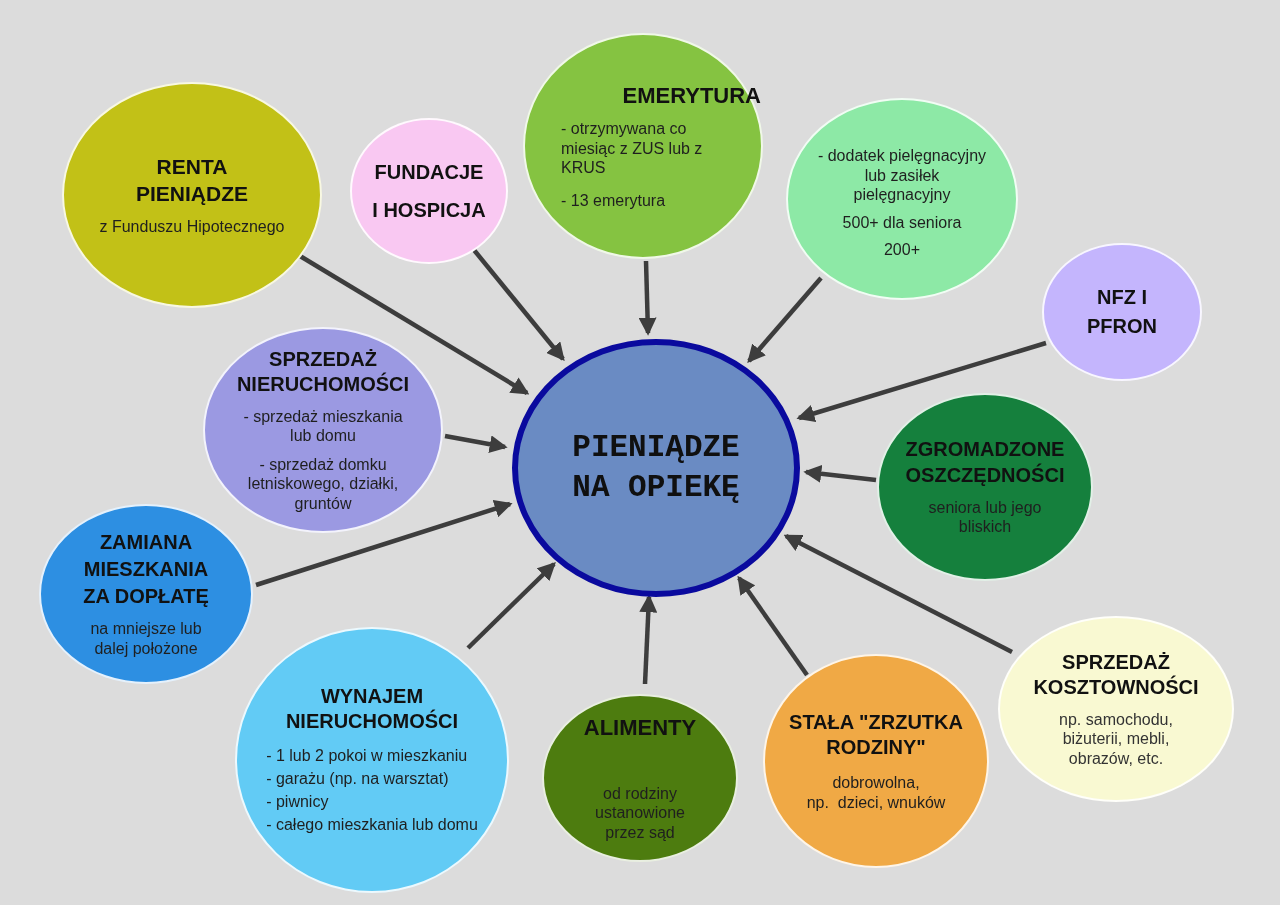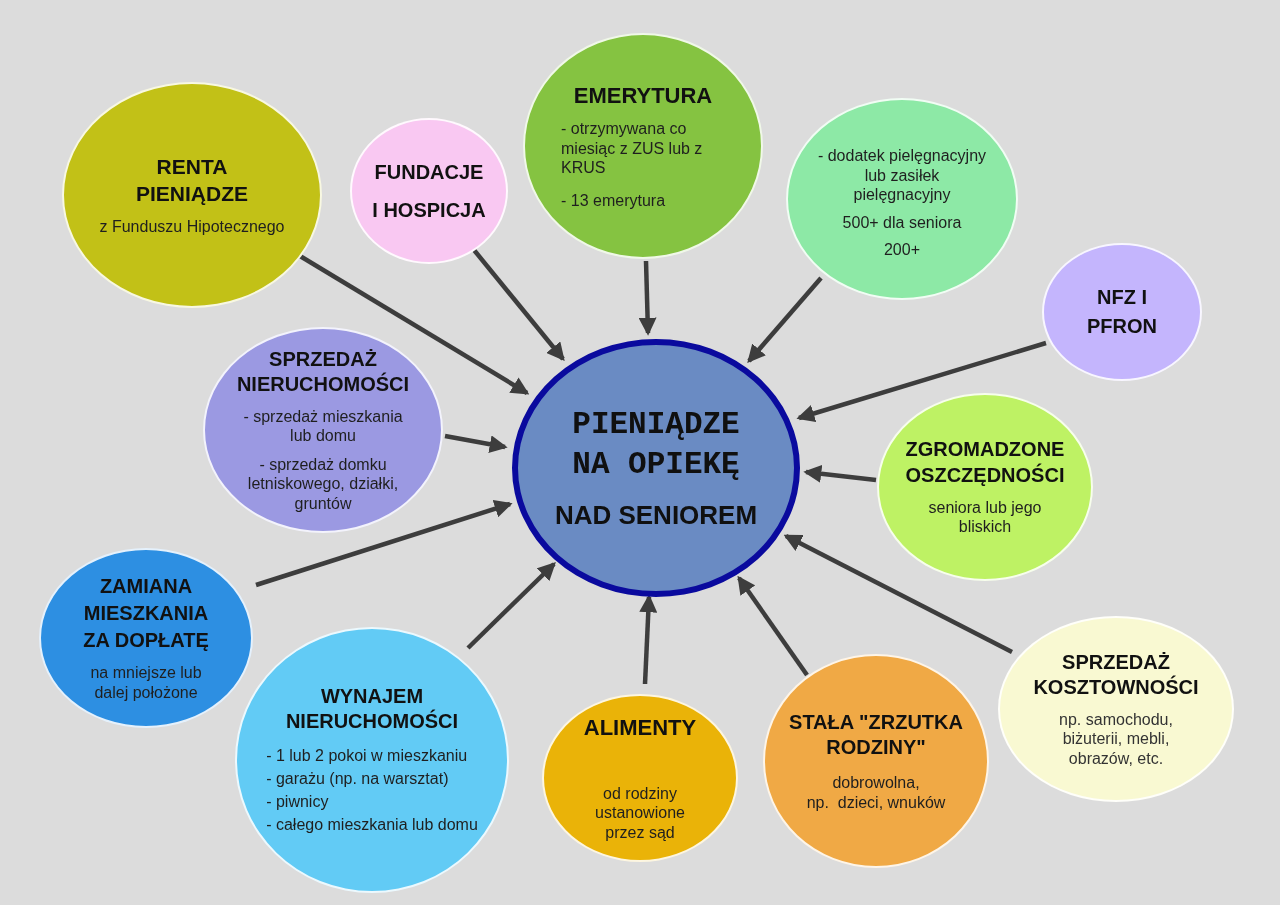--- a/index.html
+++ b/index.html
@@ -16,38 +16,38 @@
   .node .title{font-weight:bold;white-space:pre-wrap;line-height:1.28;font-size:20px;color:#111;}
   .node .para{white-space:pre-wrap;font-size:16px;line-height:1.22;margin-top:9px;color:#1f1f1f;}
   
   .n-center{left:512px;top:339px;width:288px;height:258px;border-width:6px;border-style:solid;}
   .n-center .center-title{font-weight:bold;font-size:31px;line-height:1.28;white-space:pre-wrap;color:#101010;font-family:Liberation Mono, monospace;}
   .n-center .center-sub{font-weight:bold;font-size:26px;margin-top:16px;color:#101010;}
   .n-renta{left:62px;top:82px;width:260px;height:226px;}
   .n-renta .title{font-size:21px;}
   .n-fundacje{left:350px;top:118px;width:158px;height:146px;}
   .n-fundacje .title{line-height:1.9;}
-  .n-emerytura{left:523px;top:33px;width:240px;height:226px;}
+  .n-emerytura{left:523px;top:33px;width:240px;height:226px;align-items:flex-end;}
   .n-emerytura .title{font-size:22px;}
   .n-emerytura .para{align-self:flex-start;margin-left:36px;text-align:left;}
   .n-emerytura .para.p2{margin-top:13px;}
   .n-swiadczenia{left:786px;top:98px;width:232px;height:202px;}
   .n-swiadczenia .para{margin-top:8px;}
   .n-nfz{left:1042px;top:243px;width:160px;height:138px;}
   .n-nfz .title{line-height:1.45;}
   .n-zgromadzone{left:877px;top:393px;width:216px;height:188px;}
   .n-kosztownosci{left:998px;top:616px;width:236px;height:186px;}
   .n-kosztownosci .para{color:#333;}
   .n-zrzutka{left:763px;top:654px;width:226px;height:214px;}
   .n-zrzutka .para{margin-top:12px;}
   .n-alimenty{left:542px;top:694px;width:196px;height:168px;}
   .n-alimenty .title{font-size:22px;}
   .n-wynajem{left:235px;top:627px;width:274px;height:266px;}
   .n-wynajem .para{text-align:left;line-height:1.45;}
-  .n-zamiana{left:39px;top:548px;width:214px;height:180px;}
+  .n-zamiana{left:39px;top:504px;width:214px;height:180px;}
   .n-zamiana .title{line-height:1.35;}
   .n-sprzedaz{left:203px;top:327px;width:240px;height:206px;}
 </style>
 </head>
 <body>
 
 <div class="canvas" style="background-color: rgb(220, 220, 220);">
 
   <svg class="arrows" viewBox="0 0 1280 905" style="color: rgb(61, 61, 61);">
     <defs>
@@ -96,21 +96,21 @@
 pielęgnacyjny</div>
     <div class="para">500+ dla seniora</div>
     <div class="para">200+</div>
   </div>
 
   <div class="node n-nfz" style="background-color: #c4b5fd;">
     <div class="title">NFZ I
 PFRON</div>
   </div>
 
-  <div class="node n-zgromadzone" style="background-color: #bef264;">
+  <div class="node n-zgromadzone" style="background-color: #15803d;">
     <div class="title">ZGROMADZONE
 OSZCZĘDNOŚCI</div>
     <div class="para">seniora lub jego
 bliskich</div>
   </div>
 
   <div class="node n-sprzedaz" style="background-color: rgb(155, 153, 226);">
     <div class="title">SPRZEDAŻ
 NIERUCHOMOŚCI</div>
     <div class="para">- sprzedaż mieszkania
@@ -130,21 +130,21 @@
 
   <div class="node n-wynajem" style="background-color: rgb(98, 203, 245);">
     <div class="title">WYNAJEM
 NIERUCHOMOŚCI</div>
     <div class="para">- 1 lub 2 pokoi w mieszkaniu
 - garażu (np. na warsztat)
 - piwnicy
 - całego mieszkania lub domu</div>
   </div>
 
-  <div class="node n-alimenty" style="background-color: #eab308; gap: 33px;">
+  <div class="node n-alimenty" style="background-color: #4d7c0f; gap: 33px;">
     <div class="title">ALIMENTY</div>
     <div class="para">od rodziny
 ustanowione
 przez sąd</div>
   </div>
 
   <div class="node n-zrzutka" style="background-color: rgb(240, 169, 69);">
     <div class="title">STAŁA "ZRZUTKA
 RODZINY"</div>
     <div class="para">dobrowolna,
@@ -155,16 +155,15 @@
     <div class="title">SPRZEDAŻ
 KOSZTOWNOŚCI</div>
     <div class="para">np. samochodu,
 biżuterii, mebli,
 obrazów, etc.</div>
   </div>
 
   <div class="node n-center" style="background-color: rgb(106, 139, 195); border-color: rgb(10, 10, 158);">
     <div class="center-title">PIENIĄDZE
 NA OPIEKĘ</div>
-    <div class="center-sub">NAD SENIOREM</div>
   </div>
 
 </div>
 
 </body></html>

